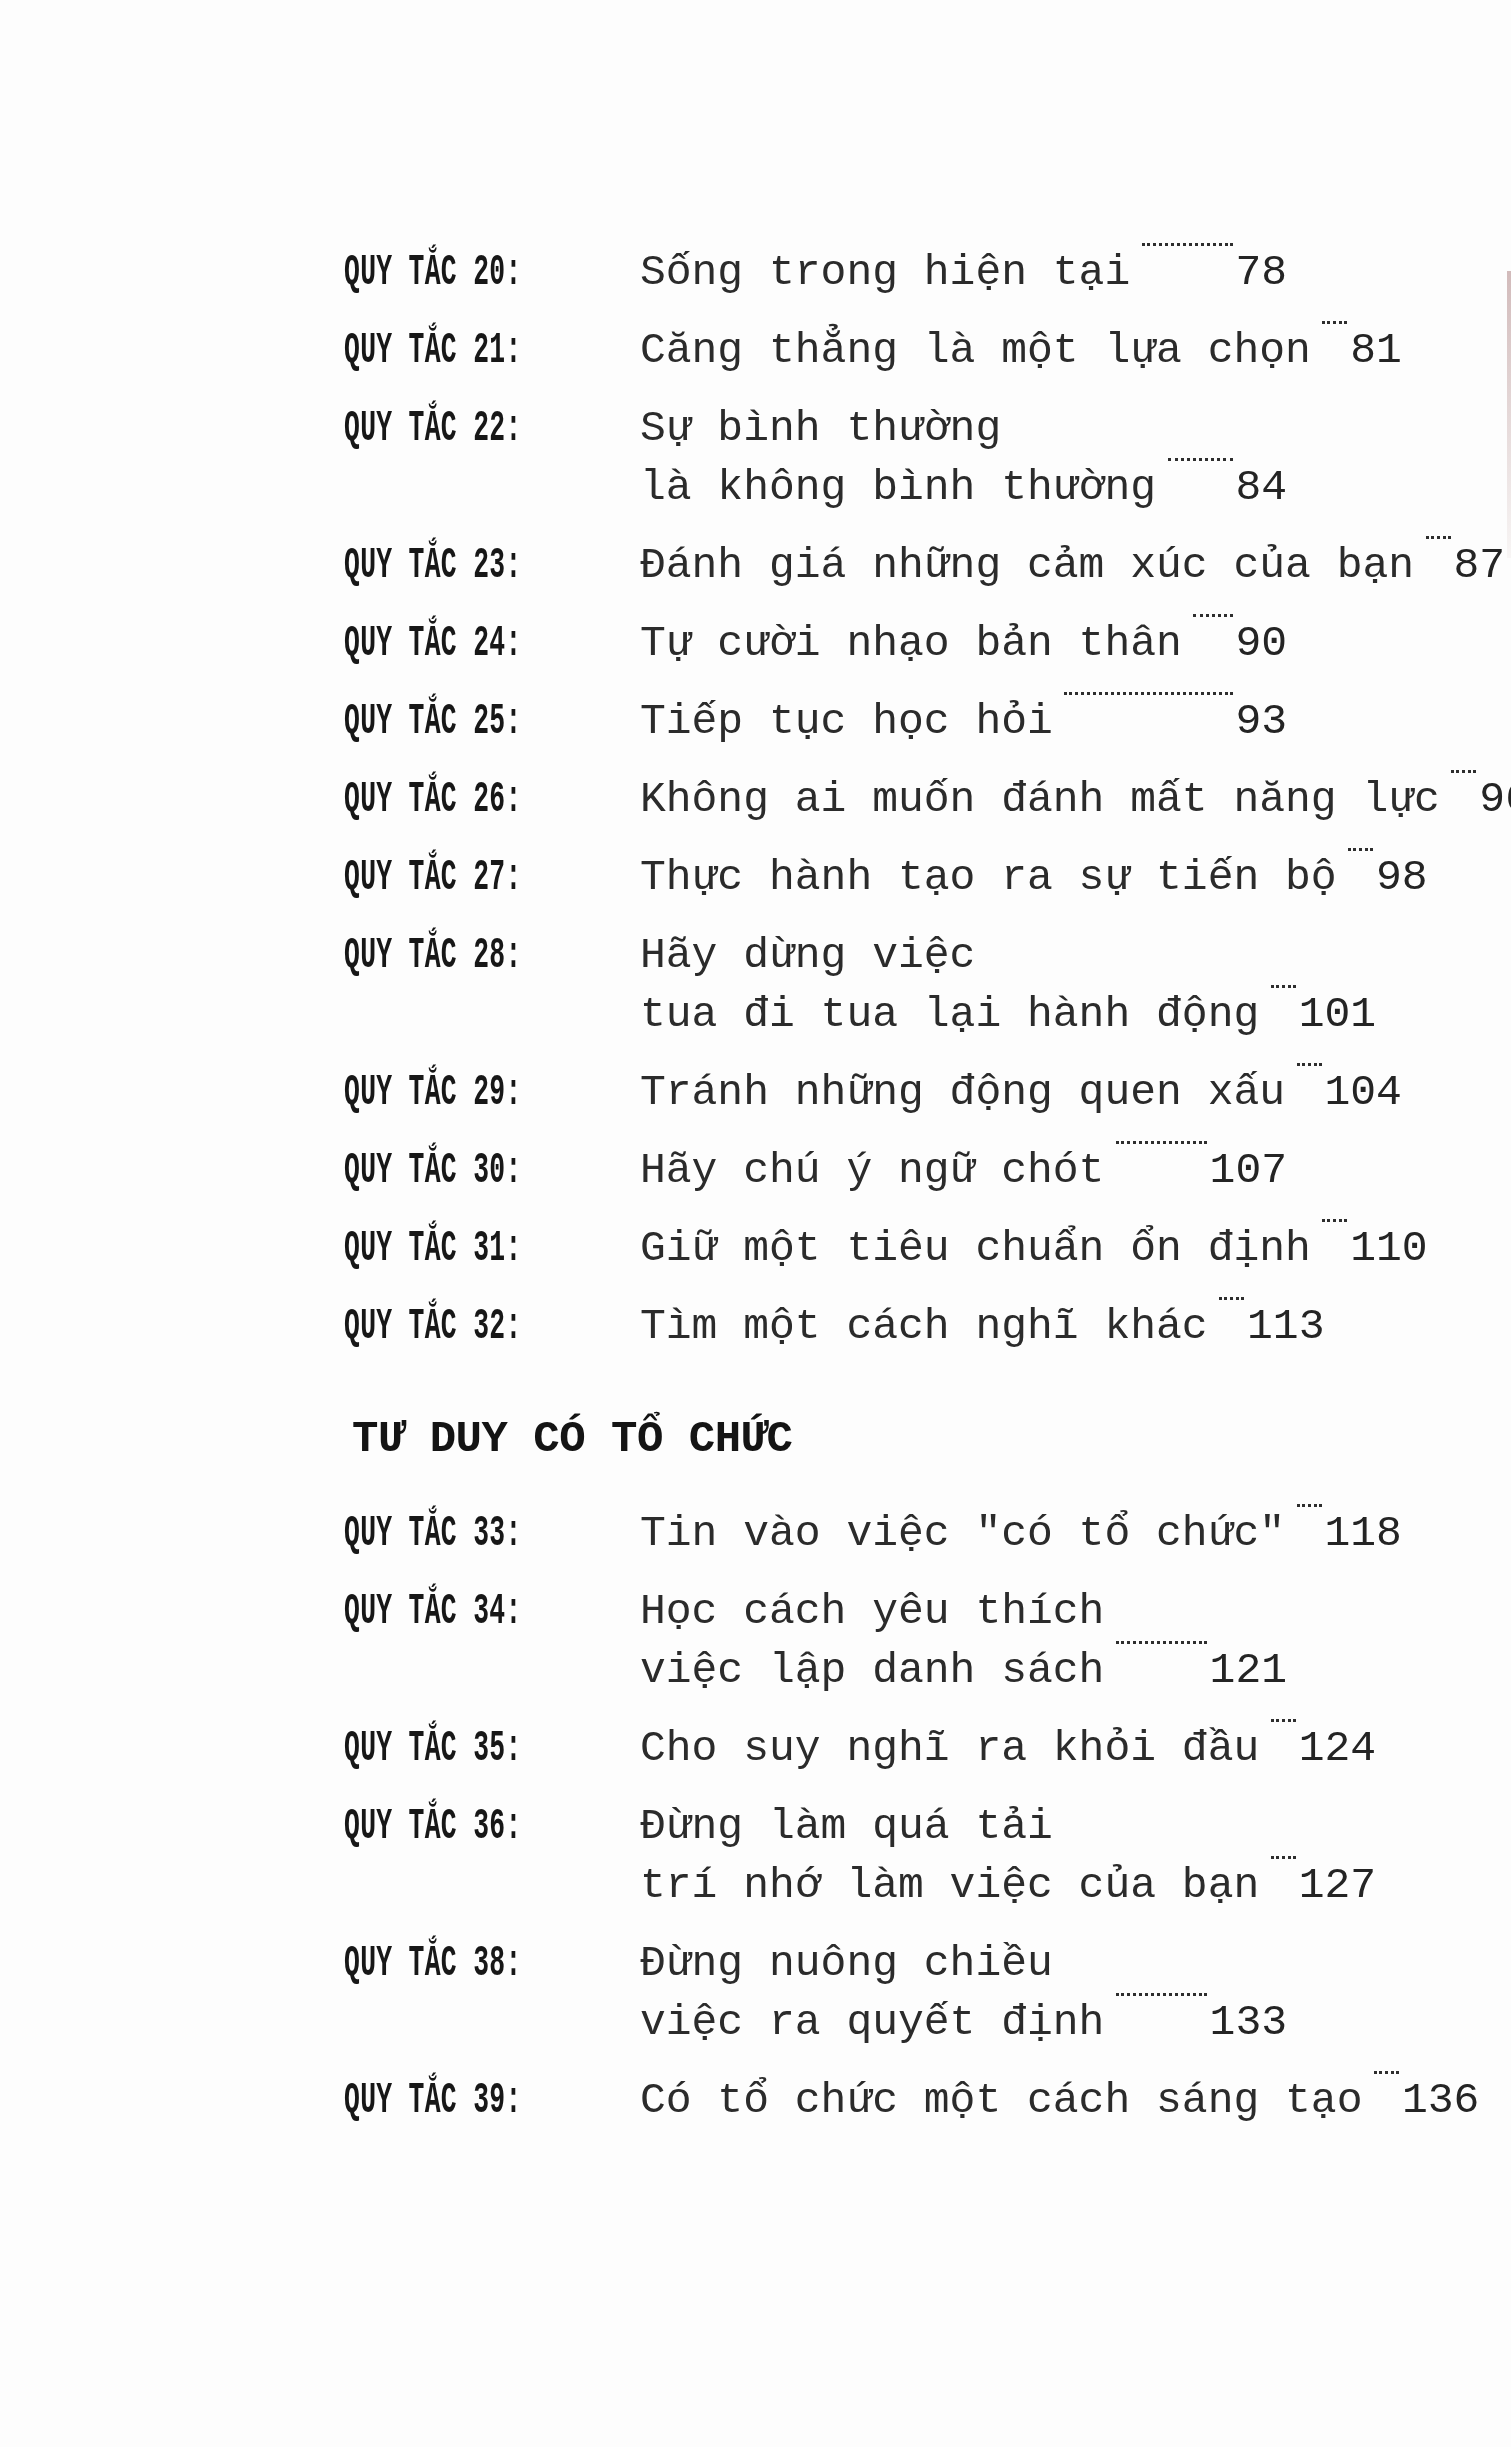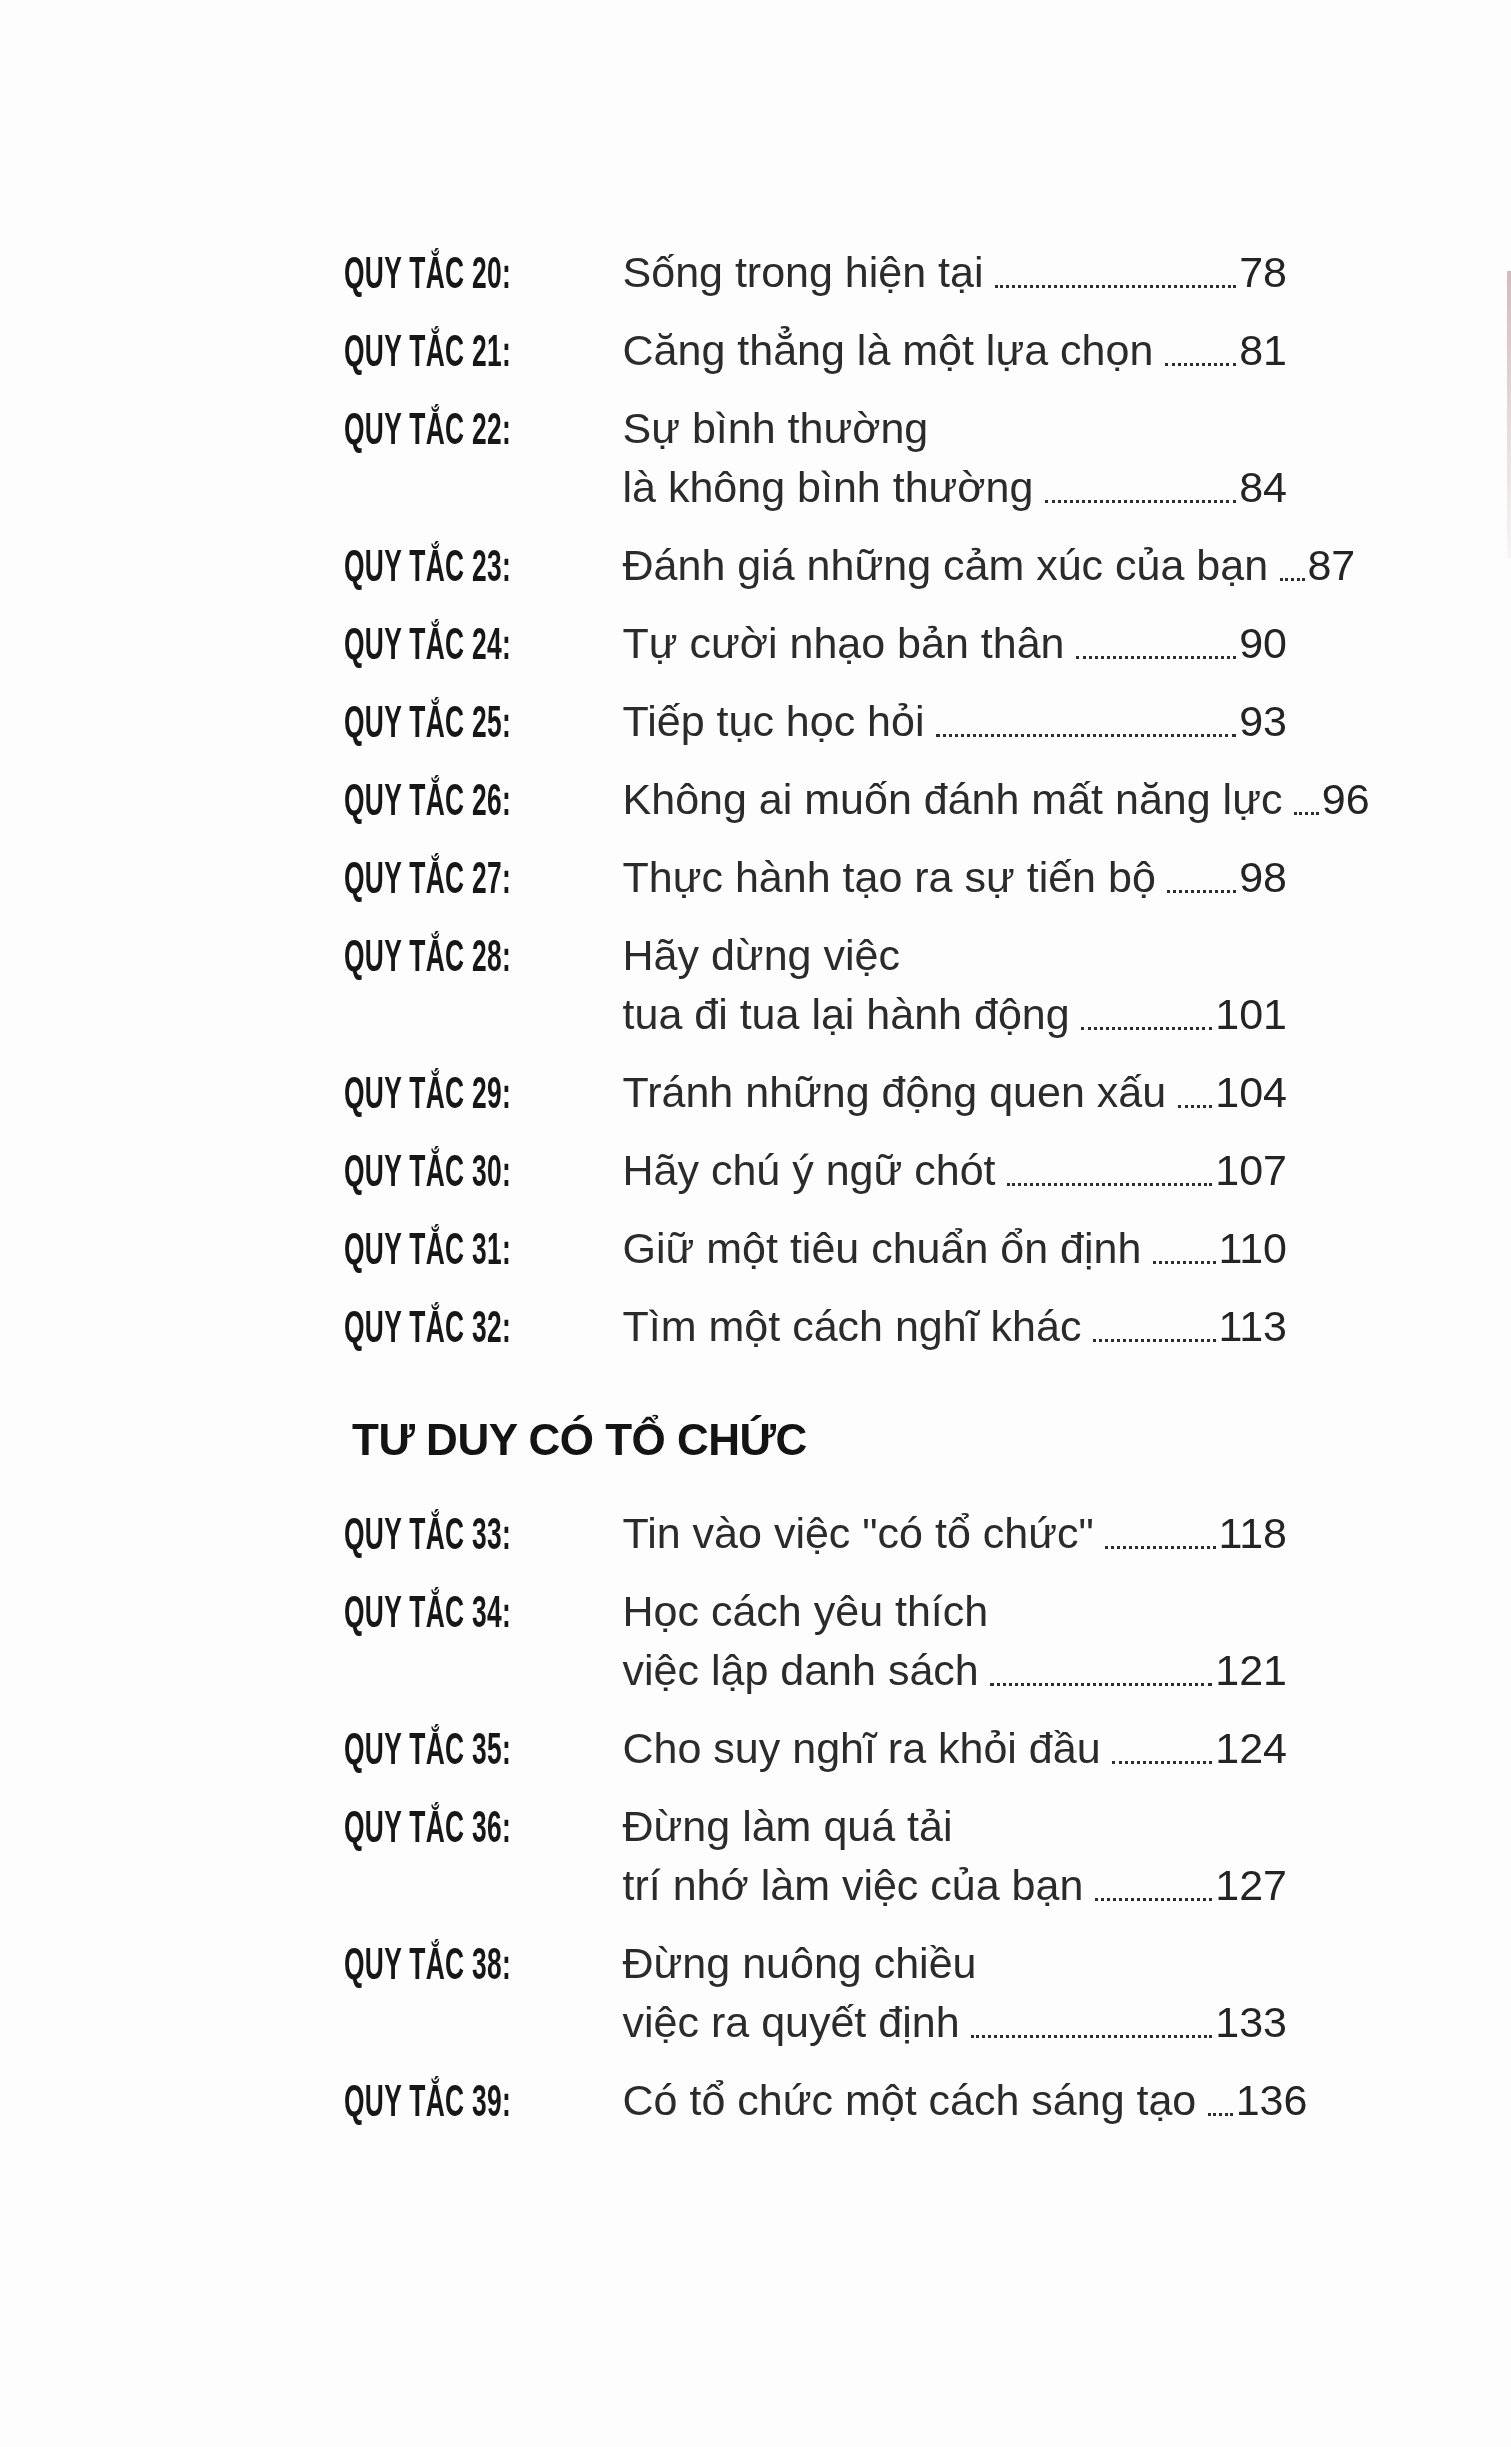--- a/index.html
+++ b/index.html
@@ -2,21 +2,21 @@
 <html><head>
 <meta charset="utf-8">
 <style>
   html, body { margin: 0; padding: 0; }
   .page {
     position: relative;
     width: 1511px;
     height: 2447px;
     background: #fdfdfd;
     overflow: hidden;
-    font-family: Liberation Sans, sans-serif;
+    font-family: Liberation Mono, monospace;
     color: #2b2b2b;
   }
   .toc {
     display: flex;
     flex-direction: column;
     box-sizing: border-box;
     width: 100%;
     padding: 243px 224px 0 344px;
   }
   .entry {
@@ -33,21 +33,21 @@
   }
   .entry-label-inner {
     display: inline-block;
     transform: scaleX(0.60);
     transform-origin: 0 50%;
     letter-spacing: 0.5px;
   }
   .entry-body { flex: 1; min-width: 0; }
   .line {
     display: flex;
-    align-items: flex-end;
+    align-items: flex-start;
     font-size: 43px;
     line-height: 59px;
   }
   .title { white-space: nowrap; color: #2b2b2b; }
   .dots {
     flex: 1;
     height: 0;
     min-width: 25px;
     border-bottom: 3.8px dotted #2e2e2e;
     margin: 0 2.9px 14.3px 11.5px;

